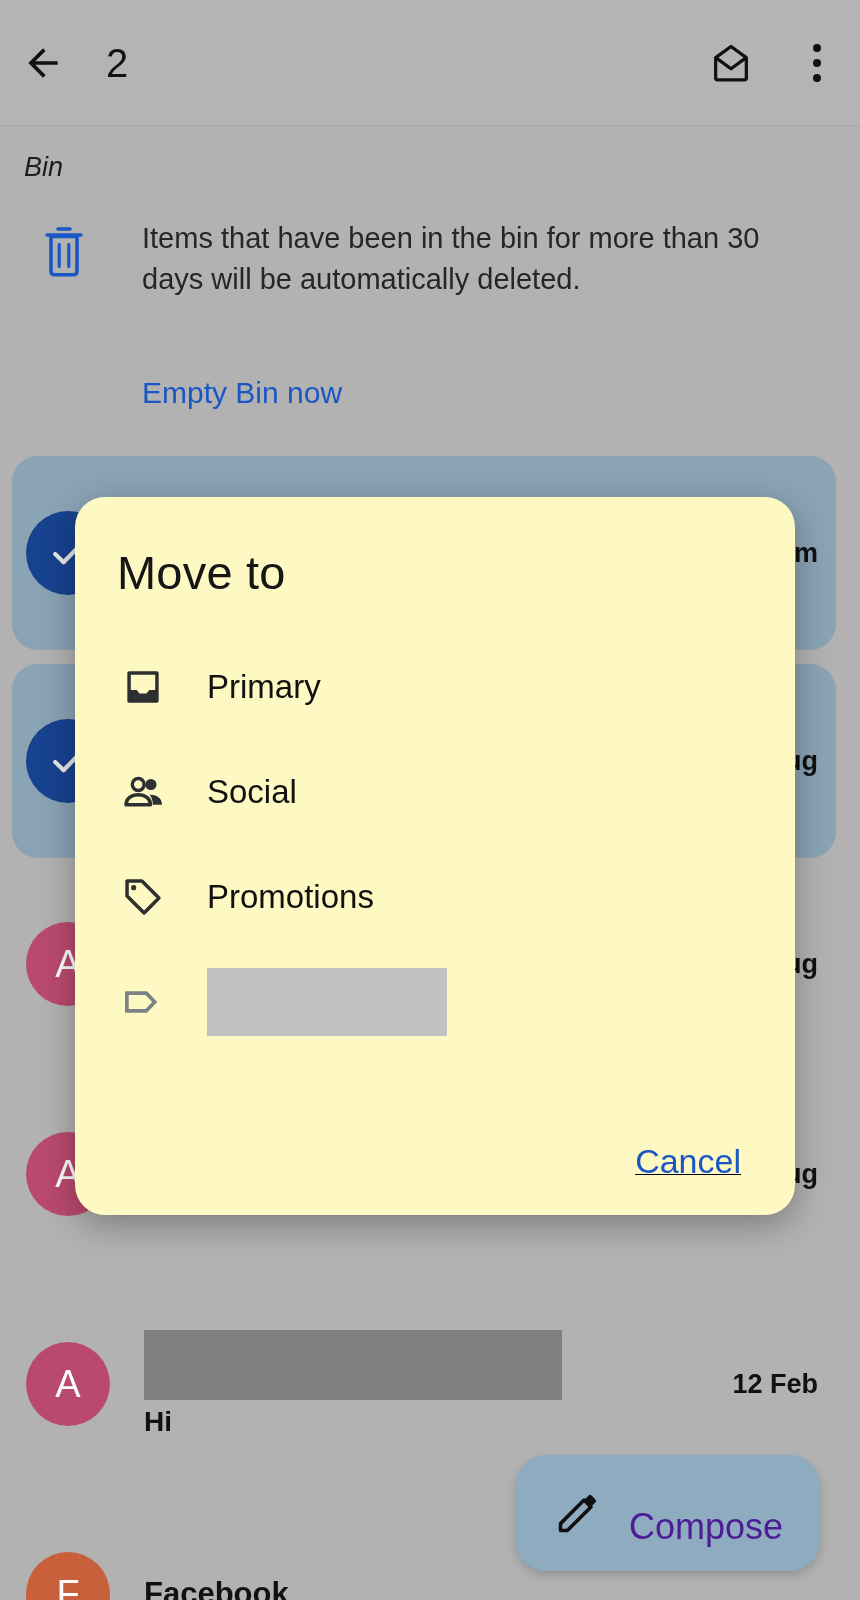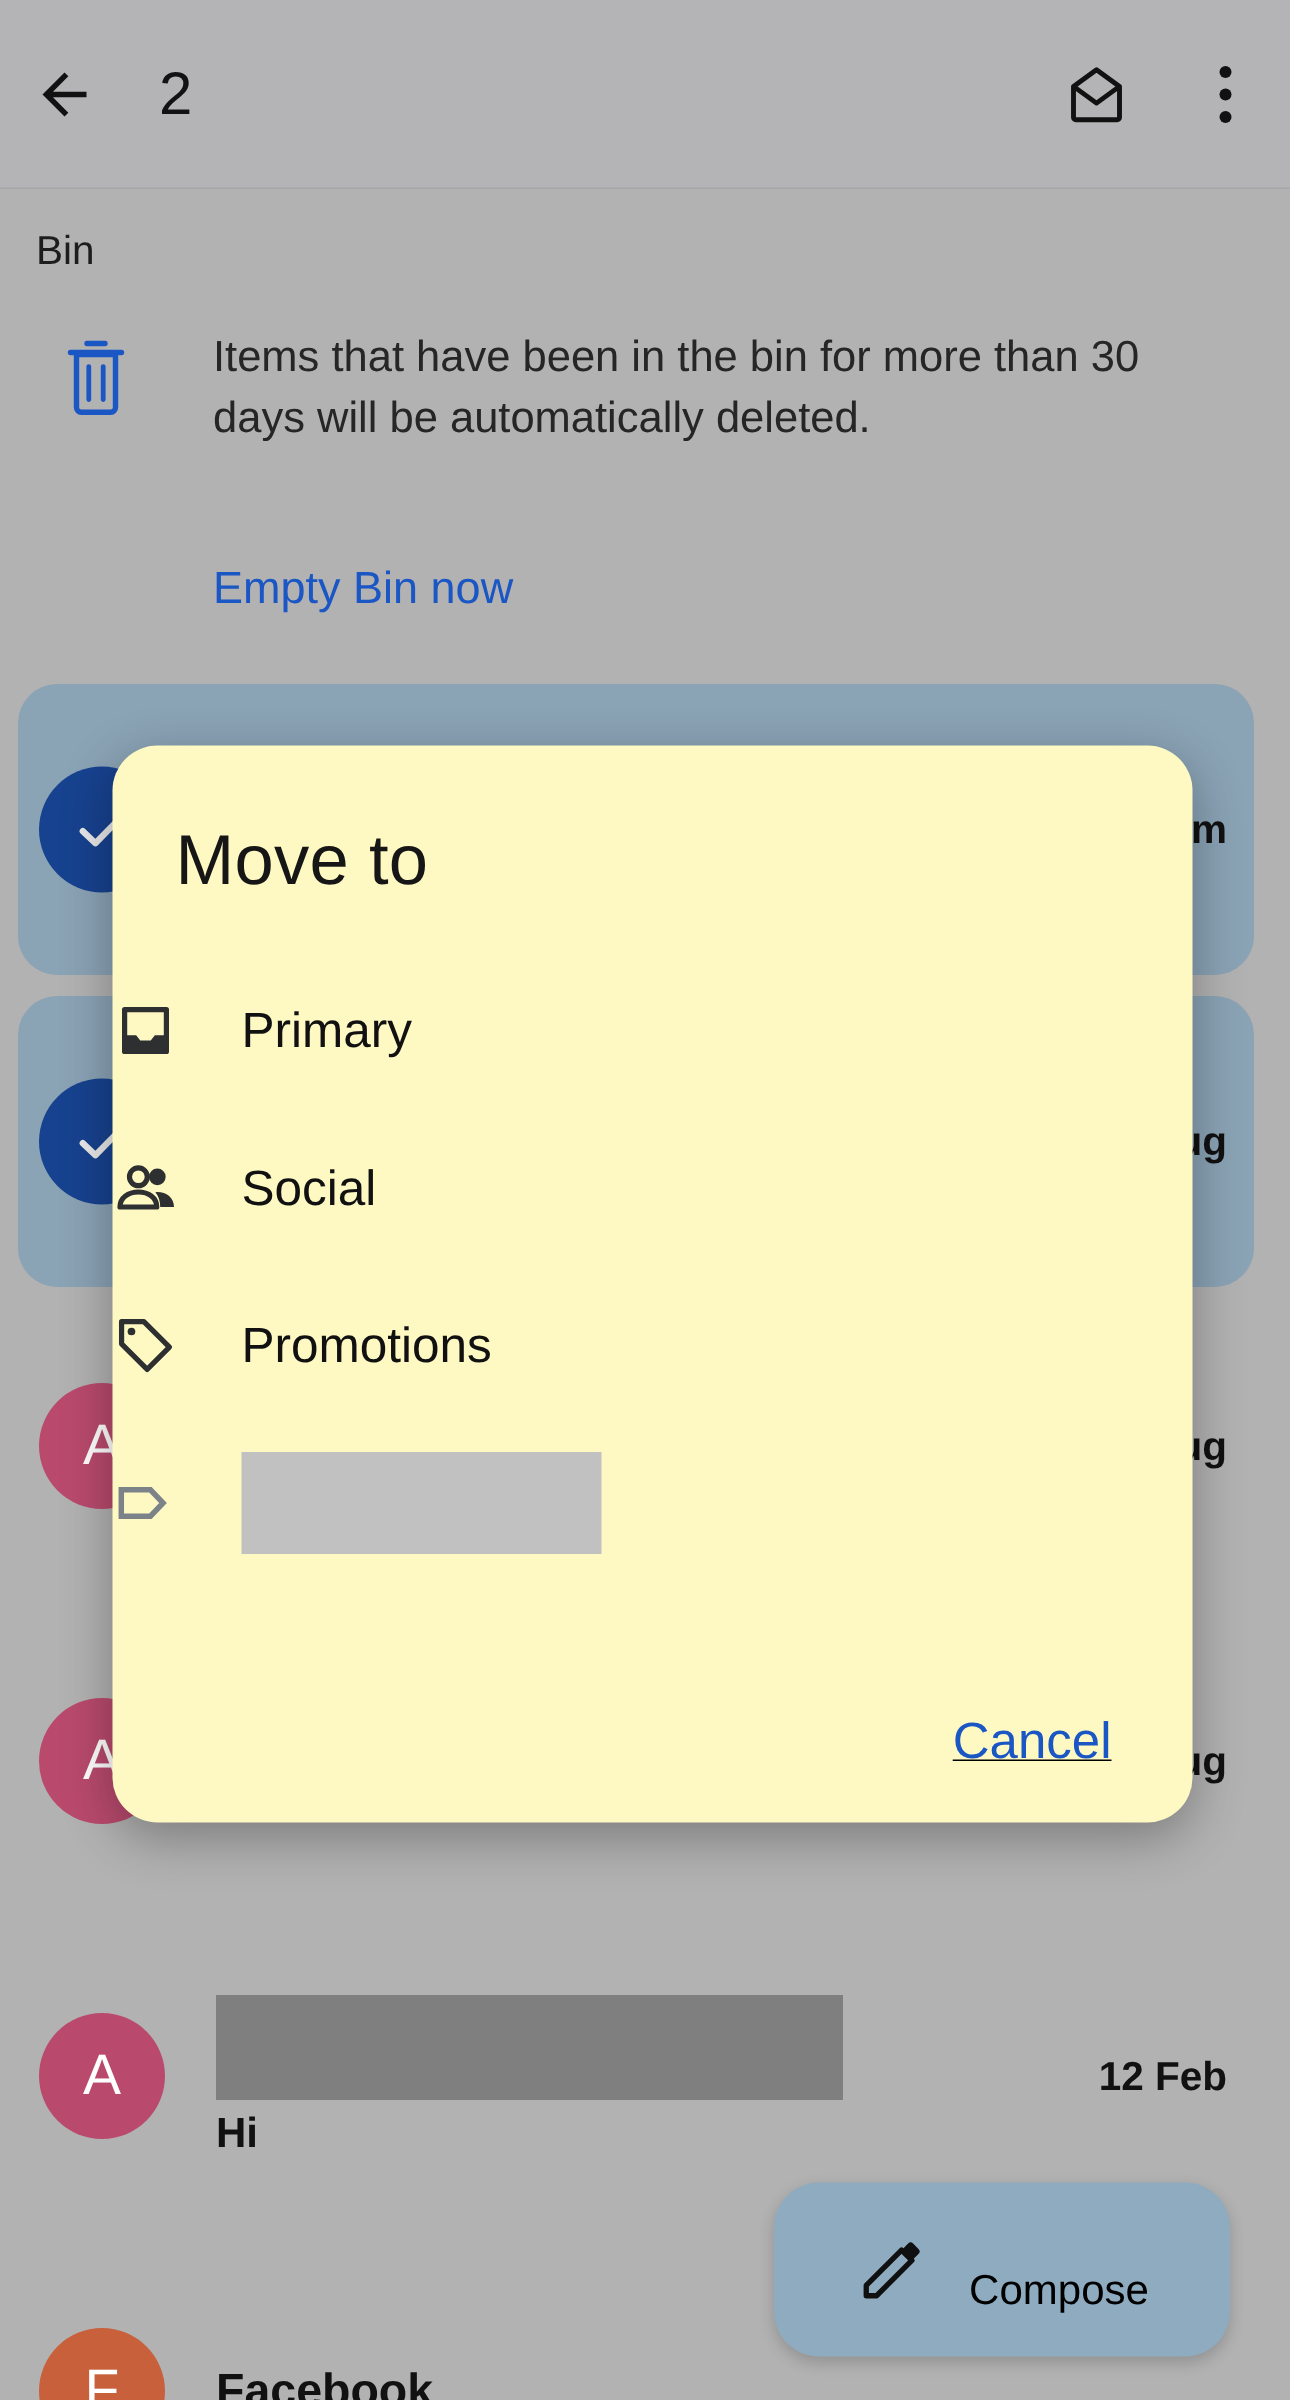--- a/index.html
+++ b/index.html
@@ -68,20 +68,21 @@
     border-radius: 50%;
     background: #111;
   }
 
   
   .bin-label {
     position: absolute;
     top: 152px; left: 24px;
     font-size: 27px;
     color: #1d1d1d;
+    font-style: italic;
   }
   .bin-notice {
     position: absolute;
     top: 218px; left: 0;
     width: 860px;
     padding: 0 30px 0 40px;
     display: flex;
     align-items: flex-start;
   }
   .bin-icon { width: 56px; flex: 0 0 56px; padding-top: 8px; }
@@ -171,22 +172,22 @@
     height: 116px;
     background: #8fabc0;
     border-radius: 30px;
     display: flex;
     align-items: center;
     justify-content: center;
     gap: 26px;
     box-shadow: 0 4px 10px rgba(0,0,0,0.18);
   }
   .fab-label {
-    font-size: 28px;
-    color: #000000;
+    font-size: 36px;
+    color: #4c1d95;
     margin-top: 27px;
   }
 
   
   .dialog {
     position: absolute;
     left: 75px;
     top: 497px;
     width: 720px;
     height: 718px;
@@ -202,20 +203,21 @@
     padding: 48px 0 0 42px;
     letter-spacing: 0.2px;
   }
   .dialog-items {
     margin-top: 34px;
   }
   .dialog-item {
     height: 105px;
     display: flex;
     align-items: center;
+    padding-left: 46px;
   }
   .dialog-item-icon {
     width: 56px;
     flex: 0 0 56px;
     display: flex;
     align-items: center;
     justify-content: flex-start;
   }
   .dialog-item-label {
     font-size: 33px;

